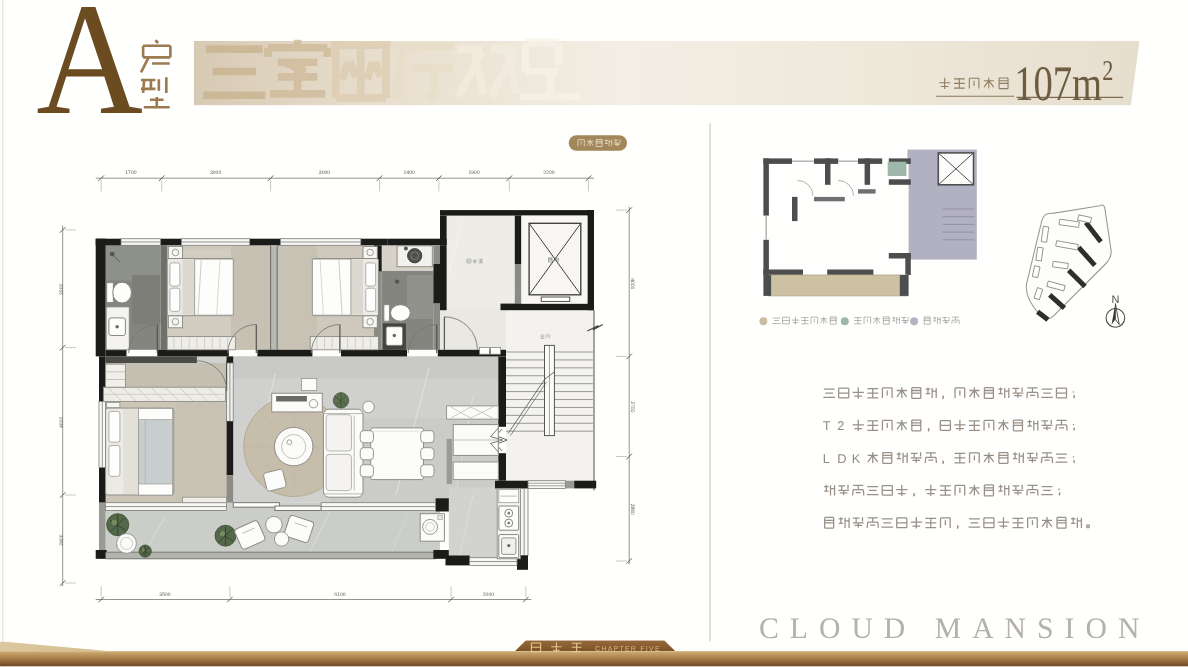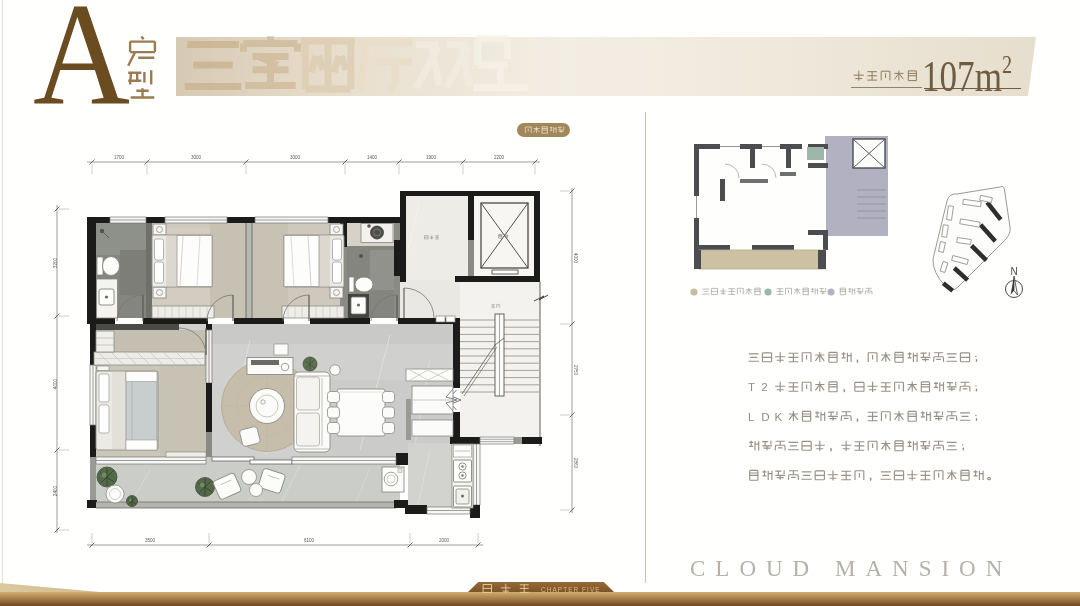--- a/index.html
+++ b/index.html
@@ -950,13 +950,13 @@
 
 <div class="abs" style="left:468px;top:582px;width:146px;height:10px;background:linear-gradient(180deg,#96693a,#7d5427);clip-path:polygon(7% 0,93% 0,100% 100%,0 100%);"></div>
 
 <svg class="abs" style="left:468px;top:580px" width="150" height="20" viewBox="0 0 150 20">
 <path d="M15.1 4.5L23.5 4.5M15.1 4.5L15.1 12.4M23.5 4.5L23.5 12.4M15.1 12.4L23.5 12.4M15.1 8.4L23.5 8.4" stroke="#e9cb93" stroke-width="1.00" fill="none" opacity="0.95"></path>
       <path d="M37.8 3.8L37.8 13.1M33.1 7.9L42.4 7.9M34.6 11.1L40.9 11.1" stroke="#e9cb93" stroke-width="1.00" fill="none" opacity="0.95"></path>
       <path d="M51.8 4.8L60.7 4.8M51.8 8.4L60.7 8.4M51.8 12.4L60.7 12.4M56.2 4.8L56.2 12.4" stroke="#e9cb93" stroke-width="1.00" fill="none" opacity="0.95"></path>
       <text x="73" y="12" font-size="6.4" fill="#dcb97f" font-family="Liberation Sans, sans-serif" letter-spacing="1.1">CHAPTER FIVE</text>
     </svg>
 
-<div class="abs" style="left:690px;top:556px;width:380px;font-family:'Liberation Serif',serif;font-size:23px;color:#b4b1ac;letter-spacing:10px;">CLOUD MANSION</div>
+<div class="abs" style="left:690px;top:556px;width:380px;font-family:'Liberation Serif',serif;font-size:27px;color:#b4b1ac;letter-spacing:10px;">CLOUD MANSION</div>
 </div>
 </body></html>

